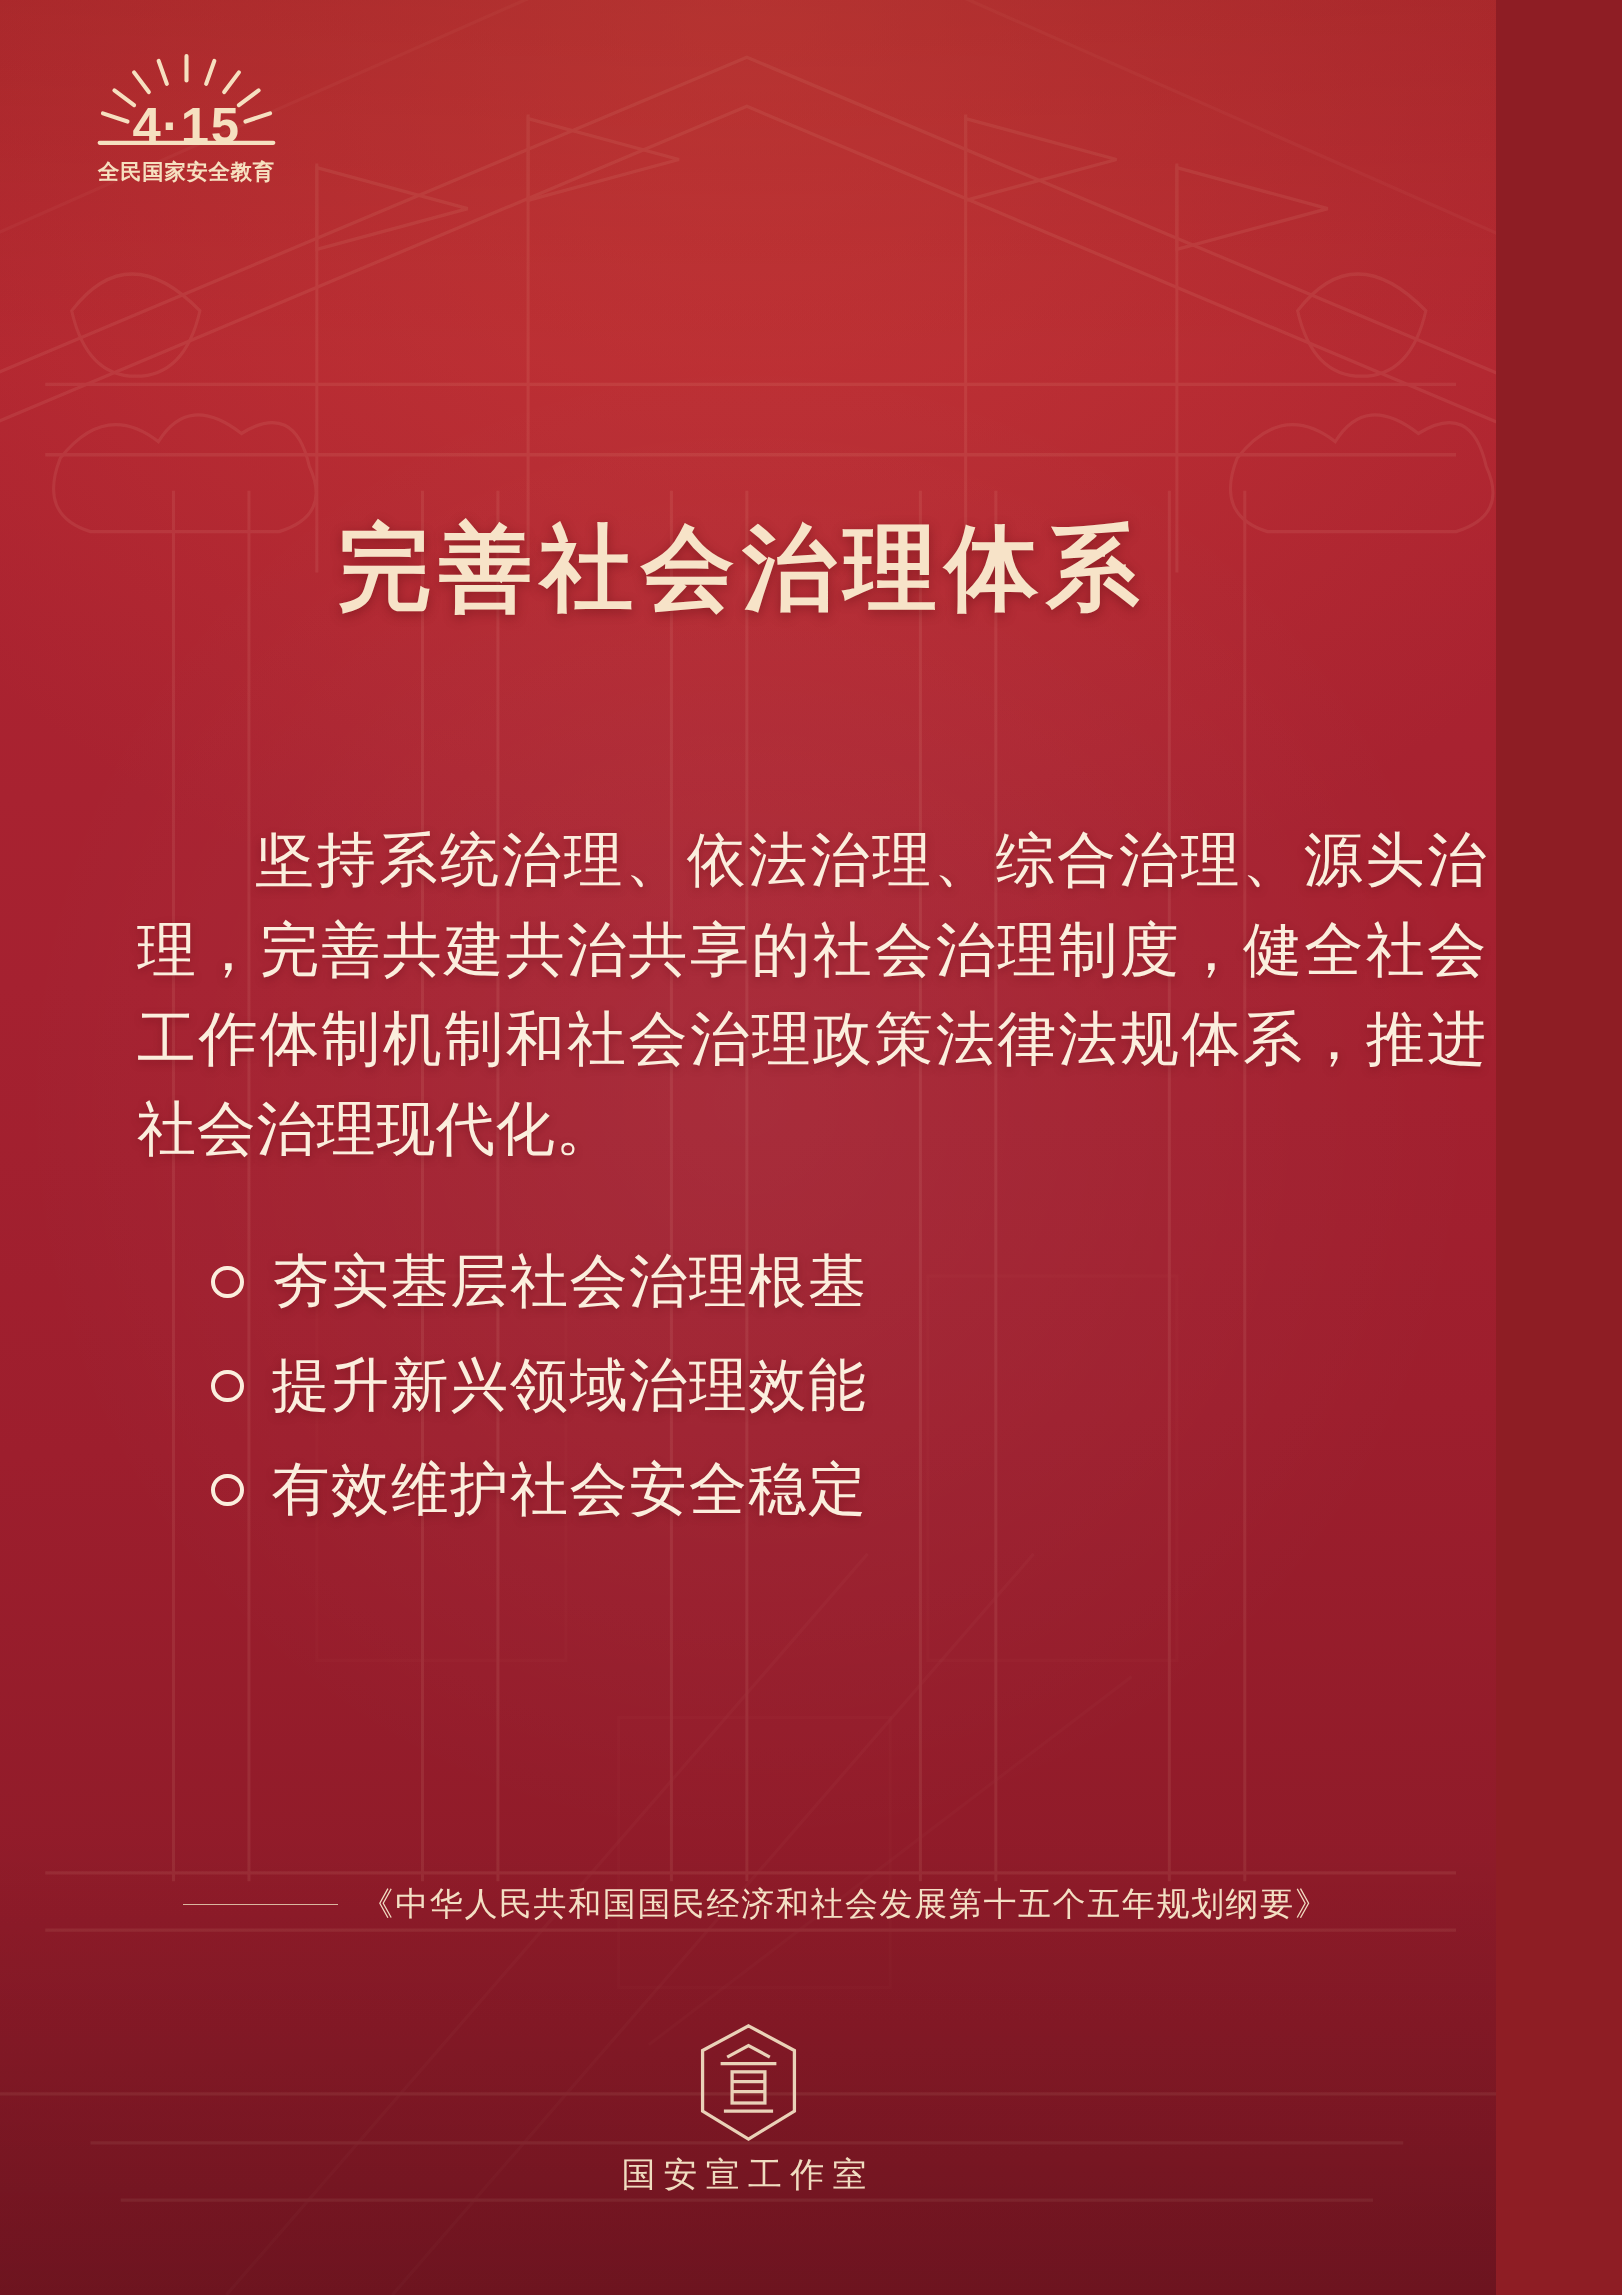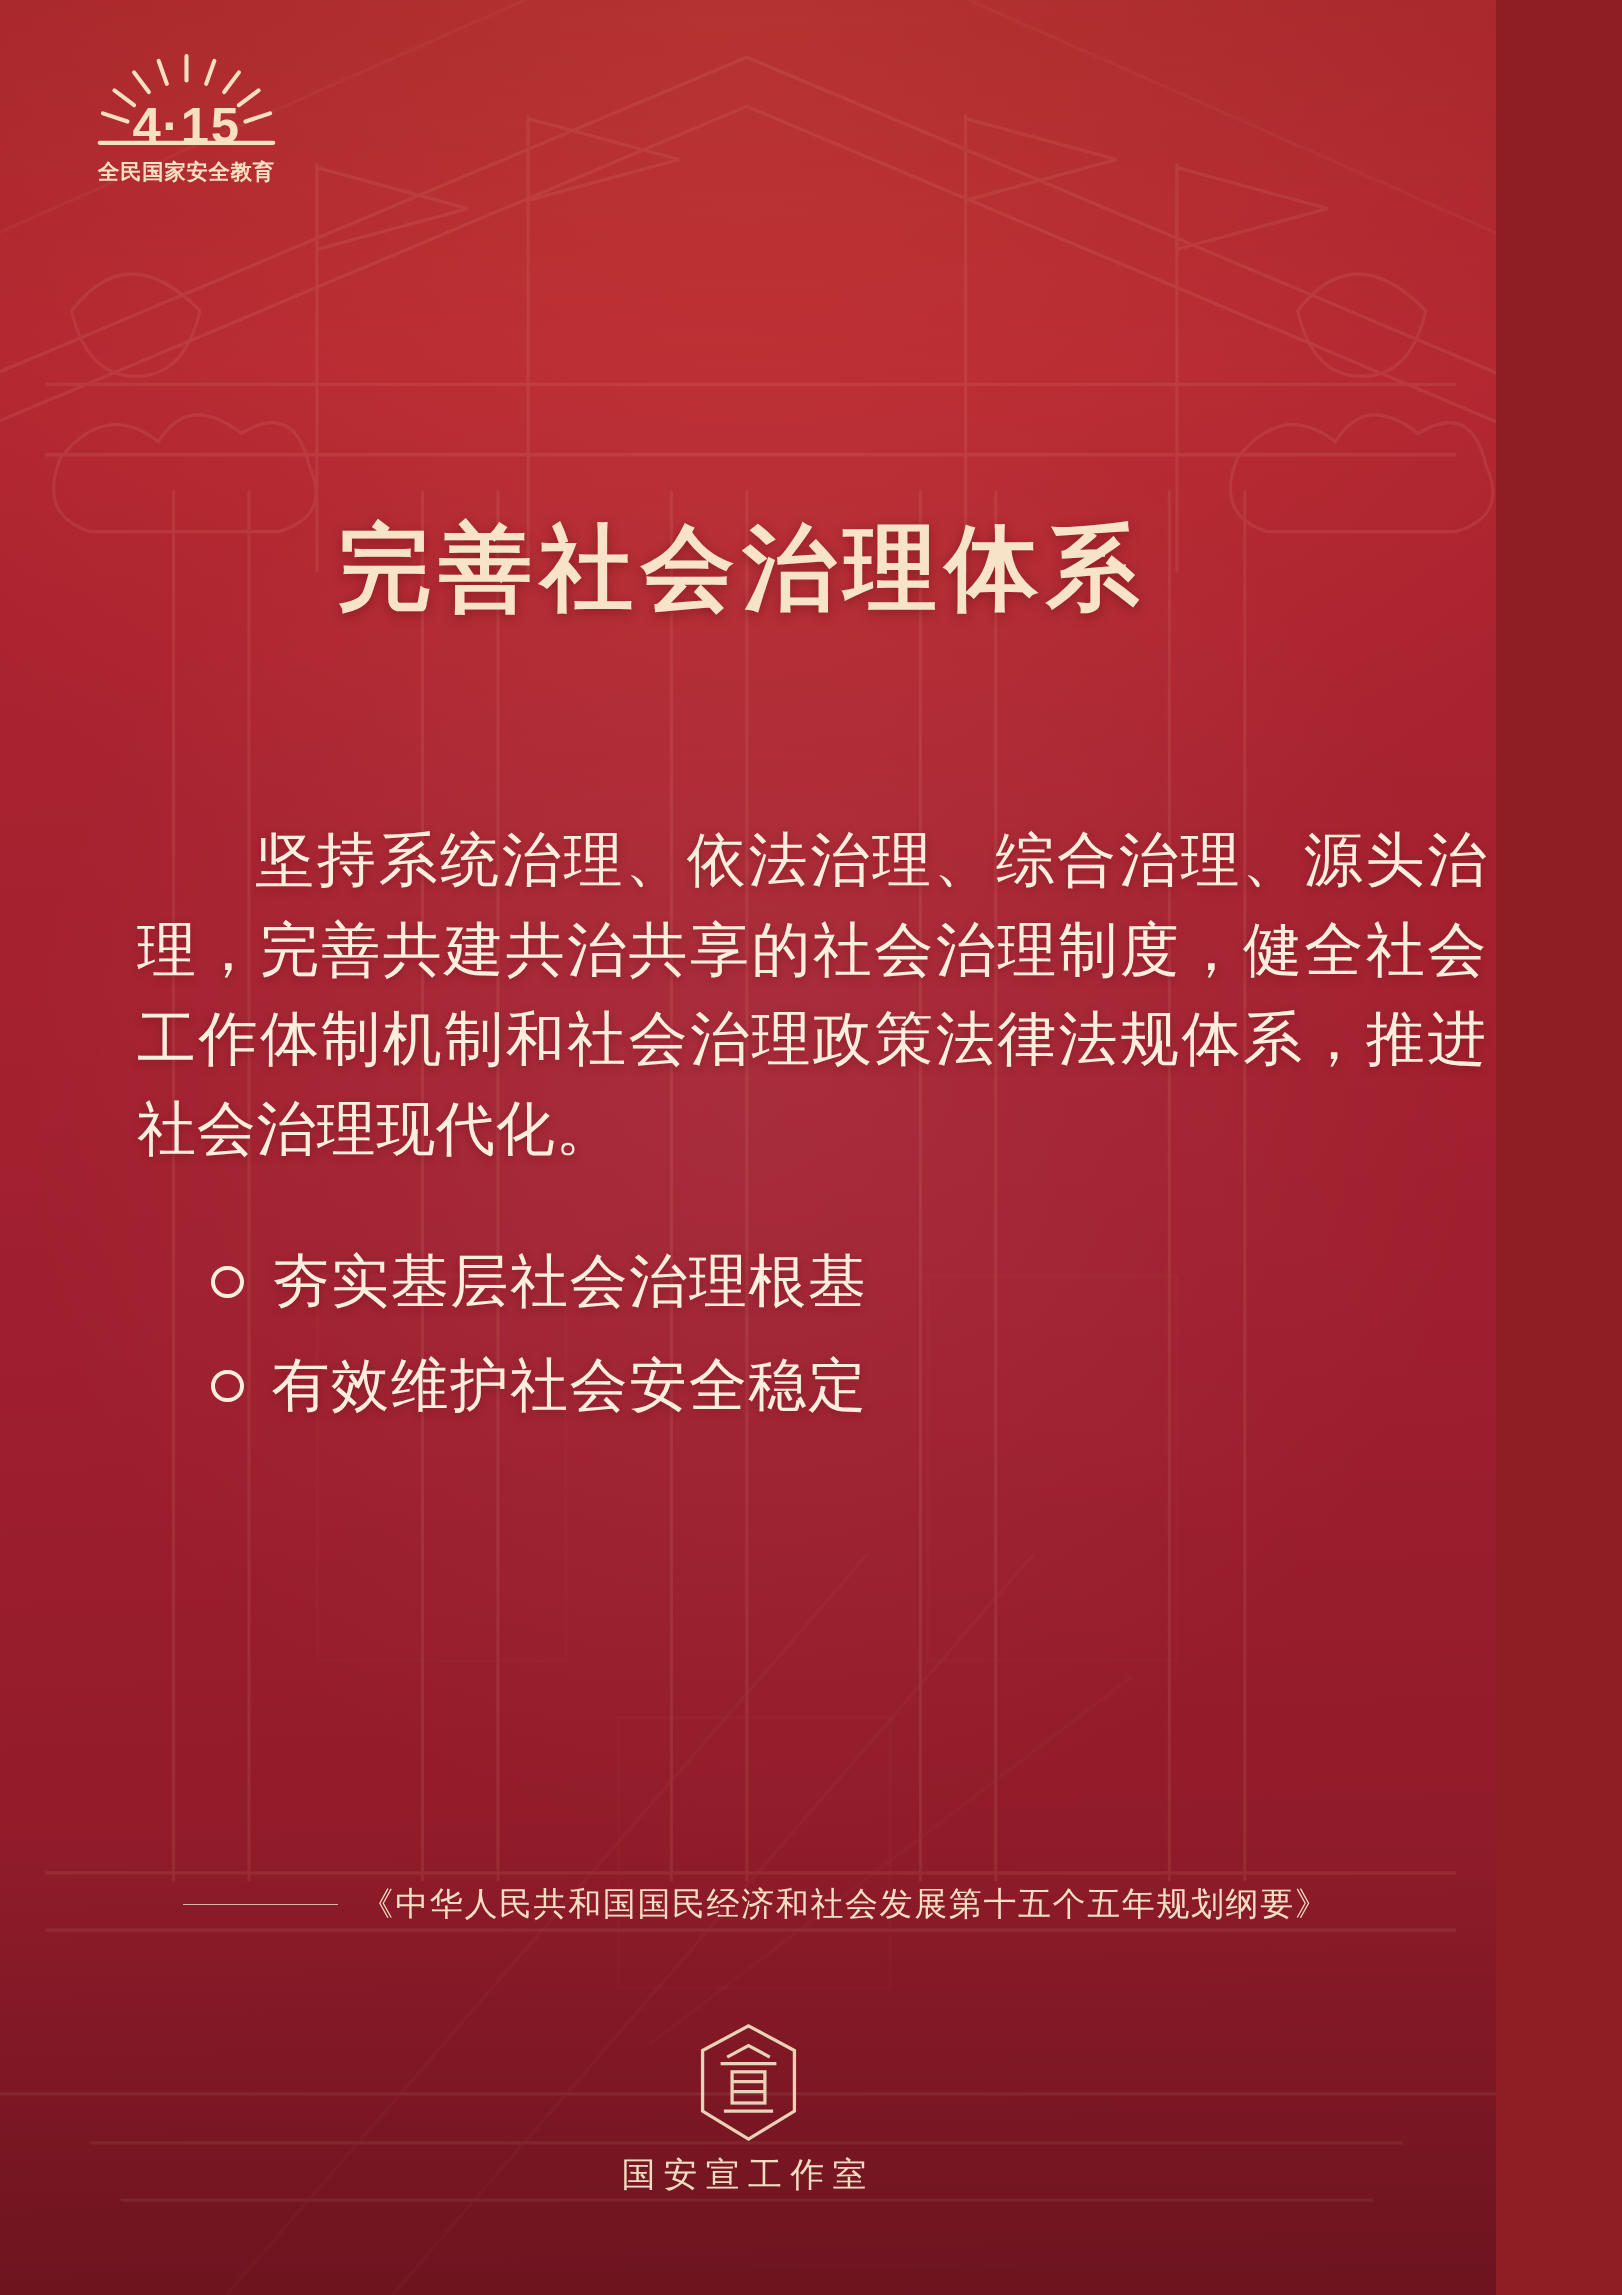--- a/index.html
+++ b/index.html
@@ -233,20 +233,24 @@
   <div class="content">
 
     <div class="title">完善社会治理体系</div>
 
     <div class="body-text">坚持系统治理、依法治理、综合治理、源头治理，完善共建共治共享的社会治理制度，健全社会工作体制机制和社会治理政策法律法规体系，推进社会治理现代化。</div>
 
     <div class="bullets">
       <div class="bullet">
         <span class="marker"></span>
         <span>夯实基层社会治理根基</span>
+      </div>
+      <div class="bullet">
+        <span class="marker"></span>
+        <span>提升新兴领域治理效能</span>
       </div>
       <div class="bullet">
         <span class="marker"></span>
         <span>有效维护社会安全稳定</span>
       </div>
     </div>
 
     <div class="source">
       <span class="rule"></span>
       <span>《中华人民共和国国民经济和社会发展第十五个五年规划纲要》</span>

